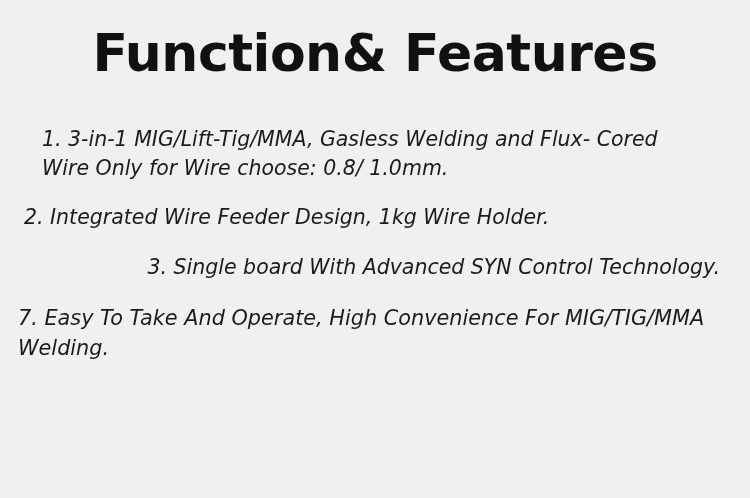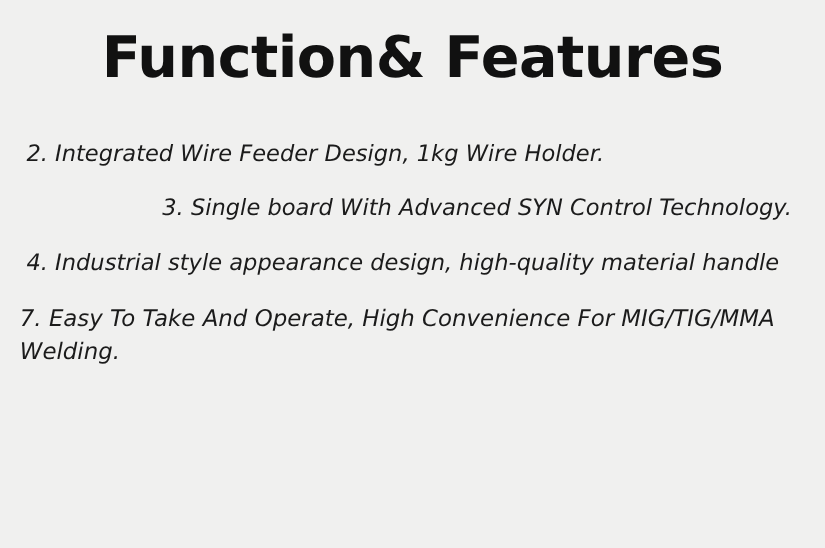--- a/index.html
+++ b/index.html
@@ -81,24 +81,24 @@
 </style>
 </head>
 <body>
 
 <div class="page">
 
   <div class="title">Function&amp; Features</div>
 
   <div class="features-list">
 
+    <p class="feature-item f1">1. 3-in-1 MIG/Lift-Tig/MMA, Gasless Welding and Flux- Cored Wire Only for Wire choose: 0.8/ 1.0mm.</p>
 
     <p class="feature-item f2">2. Integrated Wire Feeder Design, 1kg Wire Holder.</p>
 
     <p class="feature-item f3">3. Single board With Advanced SYN Control Technology.</p>
 
-    <p class="feature-item f4">4. Industrial style appearance design, high-quality material handle</p>
 
     <p class="feature-item f5">7. Easy To Take And Operate, High Convenience For MIG/TIG/MMA Welding.</p>
 
   </div>
 
 </div>
 
 </body></html>

